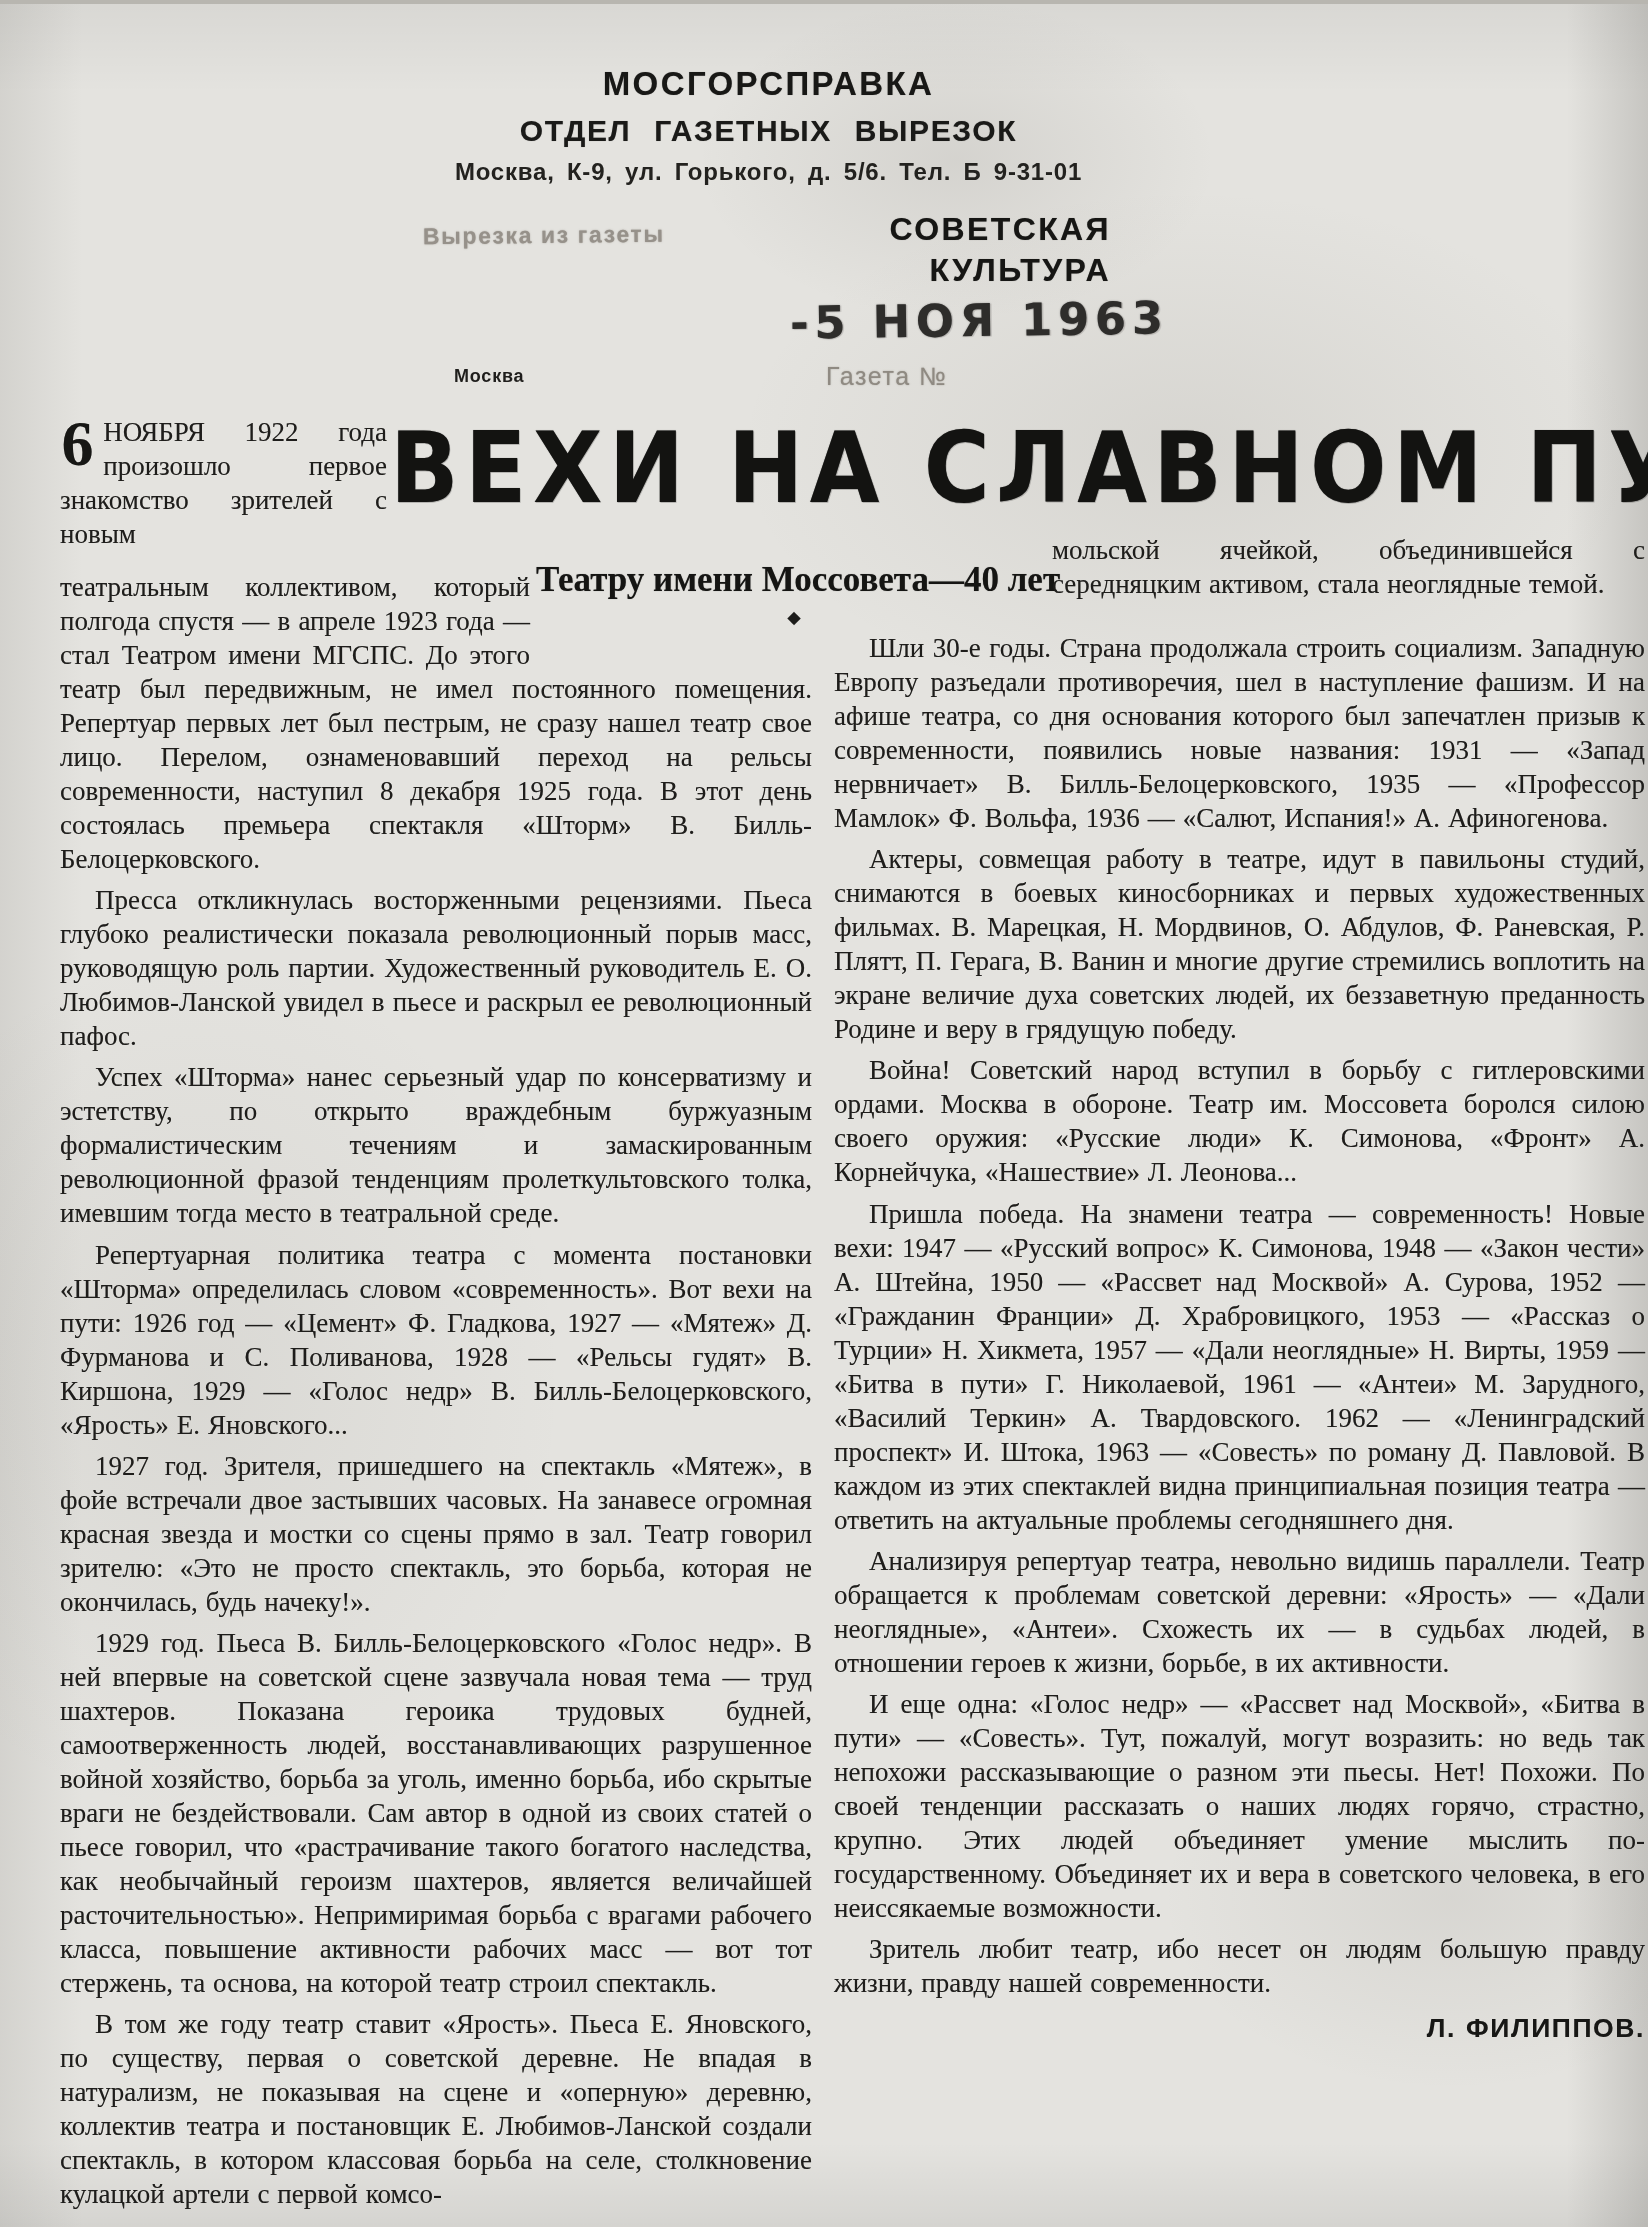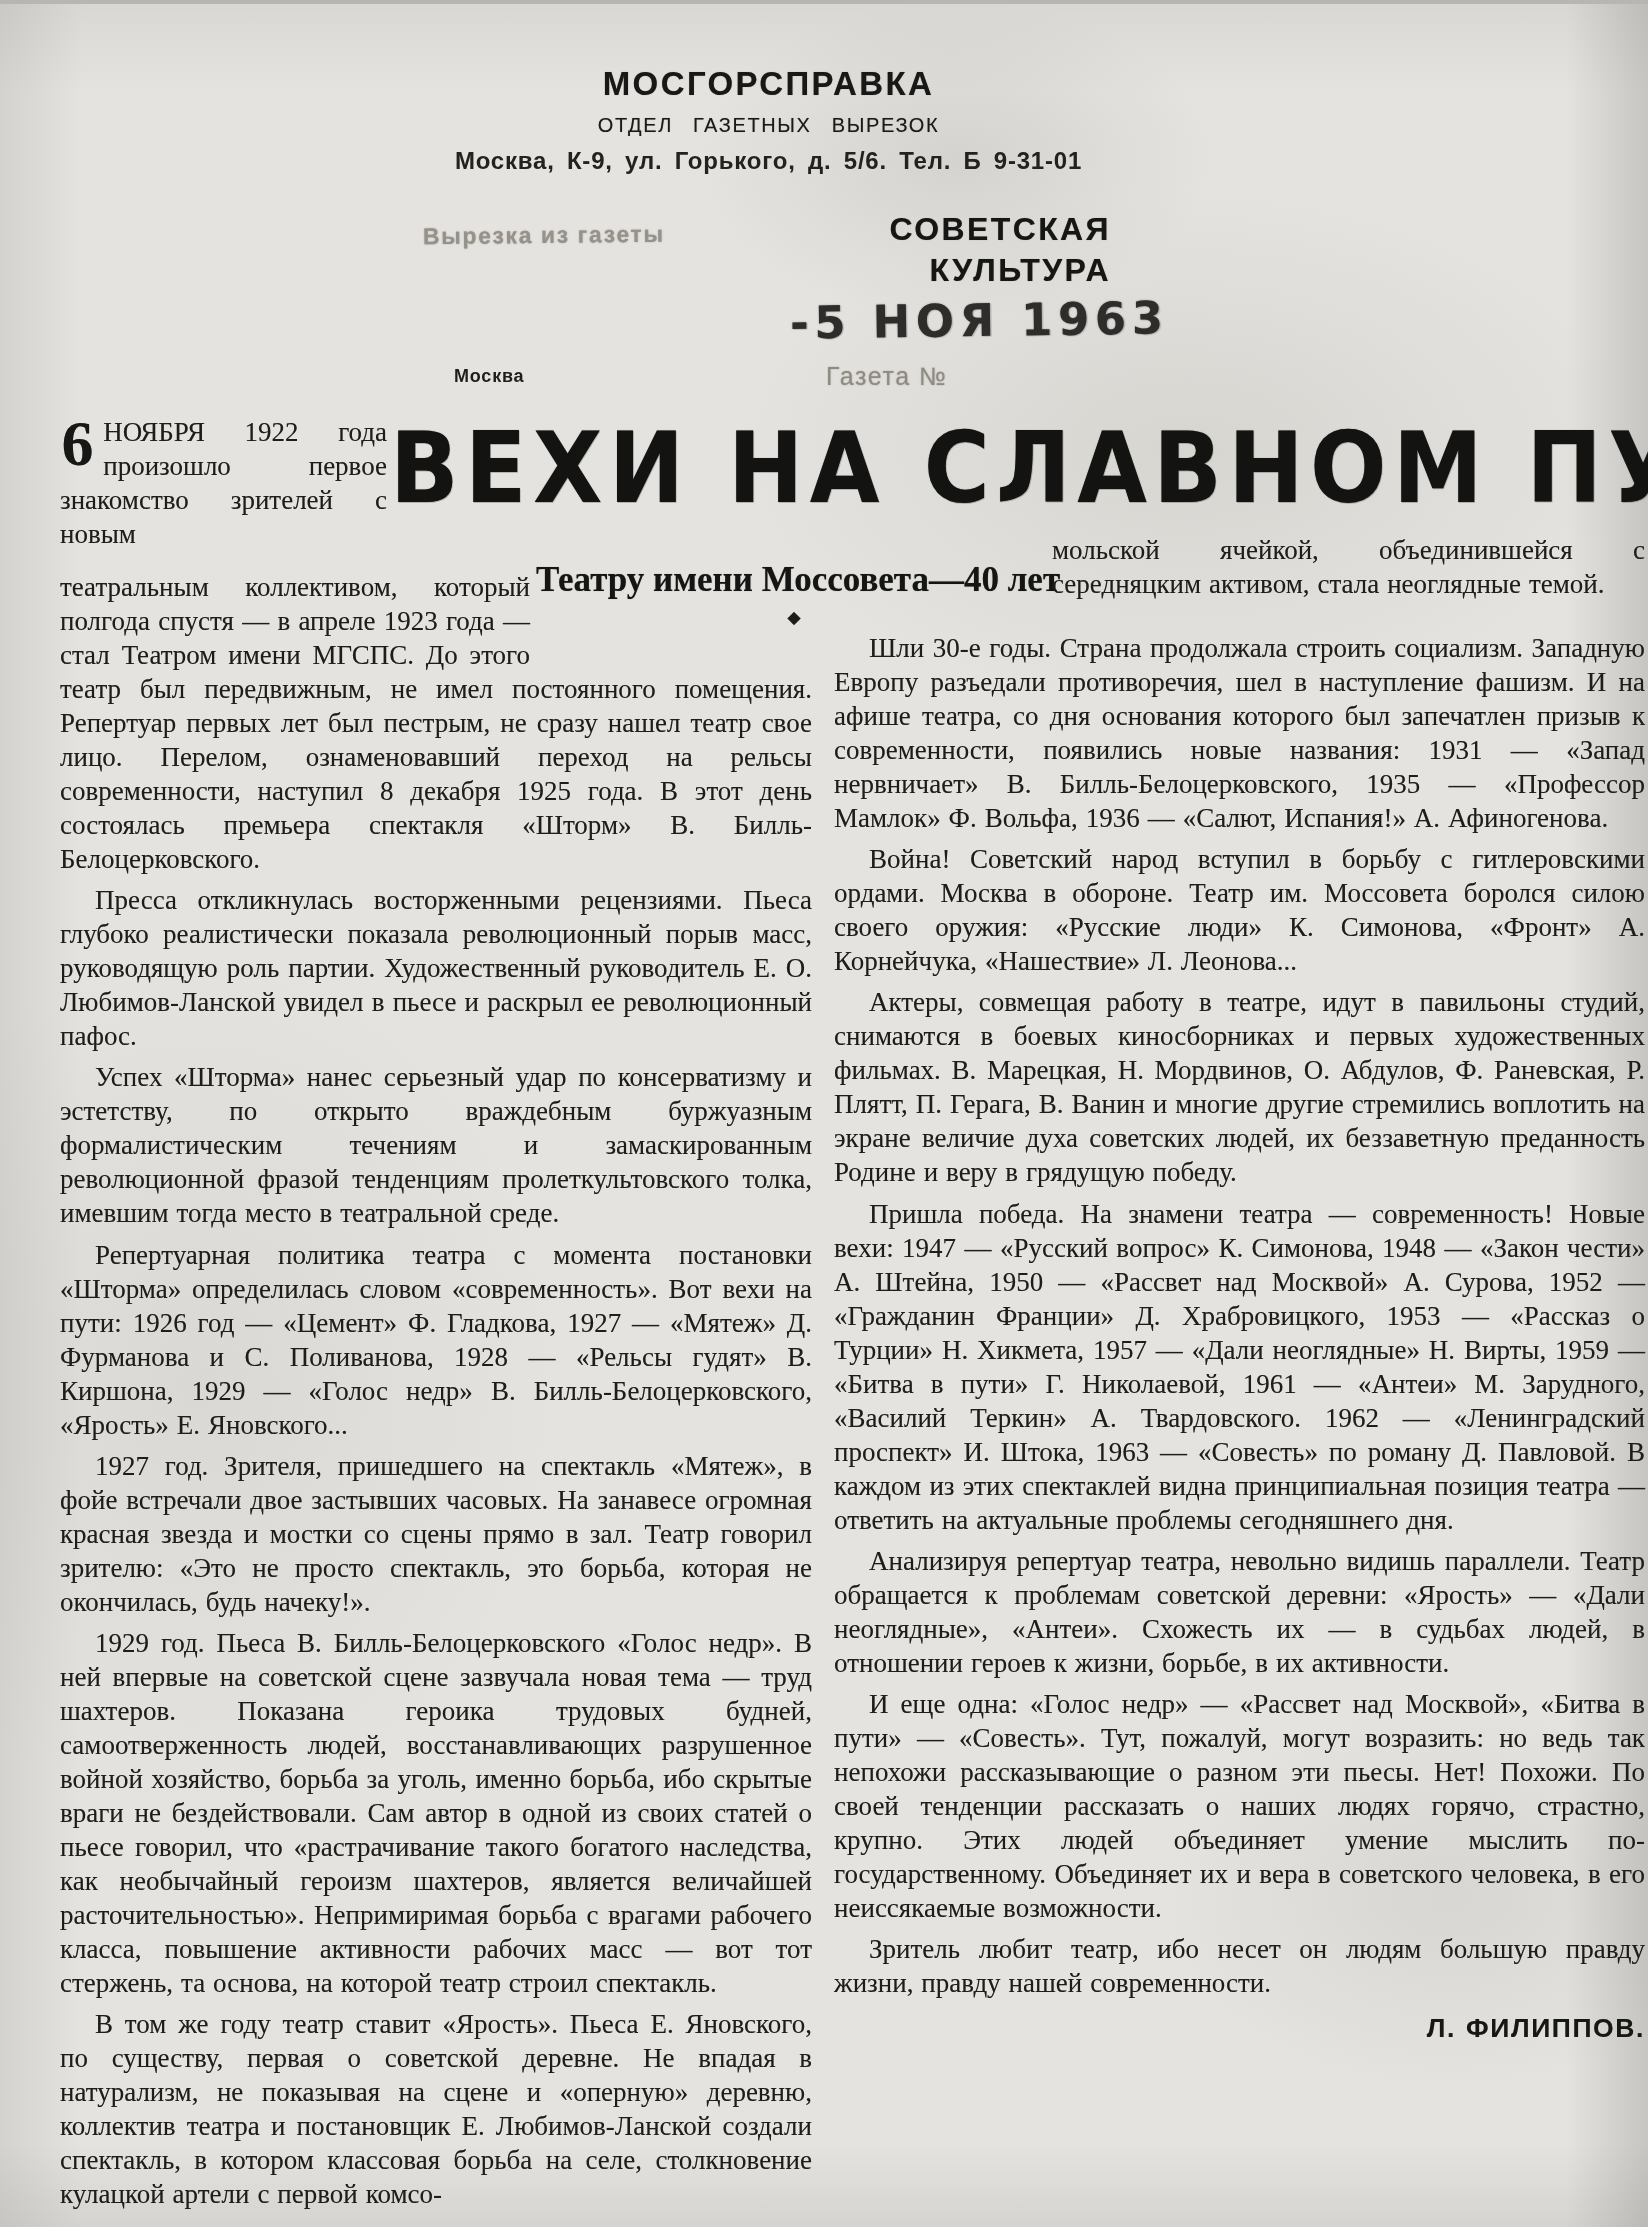--- a/index.html
+++ b/index.html
@@ -21,22 +21,22 @@
   }
   .abs{position:absolute;}
   
   .letterhead{left:0;right:112px;top:61px;text-align:center;}
   .org{
     font-family:"Liberation Sans", sans-serif;font-weight:bold;
     font-size:33px;letter-spacing:2.4px;color:#181816;
     text-shadow:0 0 0.8px rgba(25,25,25,0.45);
   }
   .dept{
-    font-family:"Liberation Sans", sans-serif;font-weight:normal;
-    font-size:20px;letter-spacing:1.6px;word-spacing:13px;color:#1a1a18;
+    font-family:"Liberation Sans", sans-serif;font-weight:bold;
+    font-size:30px;letter-spacing:1.6px;word-spacing:13px;color:#1a1a18;
     margin-top:11.2px;text-shadow:0 0 0.8px rgba(25,25,25,0.4);
   }
   .address{
     font-family:"Liberation Sans", sans-serif;font-weight:bold;
     font-size:24px;letter-spacing:0.8px;color:#23221f;
     margin-top:9.6px;word-spacing:4.8px;
   }
   .clipping-label{
     left:423px;top:218px;
     font-family:"Liberation Sans", sans-serif;font-weight:bold;
@@ -154,22 +154,22 @@
     <p class="indent">1929 год. Пьеса В. Билль-Белоцерковского «Голос недр». В ней впервые на советской сцене зазвучала новая тема — труд шахтеров. Показана героика трудовых будней, самоотверженность людей, восстанавливающих разрушенное войной хозяйство, борьба за уголь, именно борьба, ибо скрытые враги не бездействовали. Сам автор в одной из своих статей о пьесе говорил, что «растрачивание такого богатого наследства, как необычайный героизм шахтеров, является величайшей расточительностью». Непримиримая борьба с врагами рабочего класса, повышение активности рабочих масс — вот тот стержень, та основа, на которой театр строил спектакль.</p>
     <p class="indent">В том же году театр ставит «Ярость». Пьеса Е. Яновского, по существу, первая о советской деревне. Не впадая в натурализм, не показывая на сцене и «оперную» деревню, коллектив театра и постановщик Е. Любимов-Ланской создали спектакль, в котором классовая борьба на селе, столкновение кулацкой артели с первой комсо-</p>
   </div>
 
   <div class="abs right-top bodytext">
     <p>мольской ячейкой, объединившейся с середняцким активом, стала неоглядные темой.</p>
   </div>
 
   <div class="abs right-col bodytext">
     <p class="indent">Шли 30-е годы. Страна продолжала строить социализм. Западную Европу разъедали противоречия, шел в наступление фашизм. И на афише театра, со дня основания которого был запечатлен призыв к современности, появились новые названия: 1931 — «Запад нервничает» В. Билль-Белоцерковского, 1935 — «Профессор Мамлок» Ф. Вольфа, 1936 — «Салют, Испания!» А. Афиногенова.</p>
+    <p class="indent">Актеры, совмещая работу в театре, идут в павильоны студий, снимаются в боевых киносборниках и первых художественных фильмах. В. Марецкая, Н. Мордвинов, О. Абдулов, Ф. Раневская, Р. Плятт, П. Герага, В. Ванин и многие другие стремились воплотить на экране величие духа советских людей, их беззаветную преданность Родине и веру в грядущую победу.</p>
     <p class="indent">Война! Советский народ вступил в борьбу с гитлеровскими ордами. Москва в обороне. Театр им. Моссовета боролся силою своего оружия: «Русские люди» К. Симонова, «Фронт» А. Корнейчука, «Нашествие» Л. Леонова...</p>
-    <p class="indent">Актеры, совмещая работу в театре, идут в павильоны студий, снимаются в боевых киносборниках и первых художественных фильмах. В. Марецкая, Н. Мордвинов, О. Абдулов, Ф. Раневская, Р. Плятт, П. Герага, В. Ванин и многие другие стремились воплотить на экране величие духа советских людей, их беззаветную преданность Родине и веру в грядущую победу.</p>
     <p class="indent">Пришла победа. На знамени театра — современность! Новые вехи: 1947 — «Русский вопрос» К. Симонова, 1948 — «Закон чести» А. Штейна, 1950 — «Рассвет над Москвой» А. Сурова, 1952 — «Гражданин Франции» Д. Храбровицкого, 1953 — «Рассказ о Турции» Н. Хикмета, 1957 — «Дали неоглядные» Н. Вирты, 1959 — «Битва в пути» Г. Николаевой, 1961 — «Антеи» М. Зарудного, «Василий Теркин» А. Твардовского. 1962 — «Ленинградский проспект» И. Штока, 1963 — «Совесть» по роману Д. Павловой. В каждом из этих спектаклей видна принципиальная позиция театра — ответить на актуальные проблемы сегодняшнего дня.</p>
     <p class="indent">Анализируя репертуар театра, невольно видишь параллели. Театр обращается к проблемам советской деревни: «Ярость» — «Дали неоглядные», «Антеи». Схожесть их — в судьбах людей, в отношении героев к жизни, борьбе, в их активности.</p>
     <p class="indent">И еще одна: «Голос недр» — «Рассвет над Москвой», «Битва в пути» — «Совесть». Тут, пожалуй, могут возразить: но ведь так непохожи рассказывающие о разном эти пьесы. Нет! Похожи. По своей тенденции рассказать о наших людях горячо, страстно, крупно. Этих людей объединяет умение мыслить по-государственному. Объединяет их и вера в советского человека, в его неиссякаемые возможности.</p>
     <p class="indent">Зритель любит театр, ибо несет он людям большую правду жизни, правду нашей современности.</p>
     <div class="byline">Л. ФИЛИППОВ.</div>
   </div>
 
 </div>
 
 

